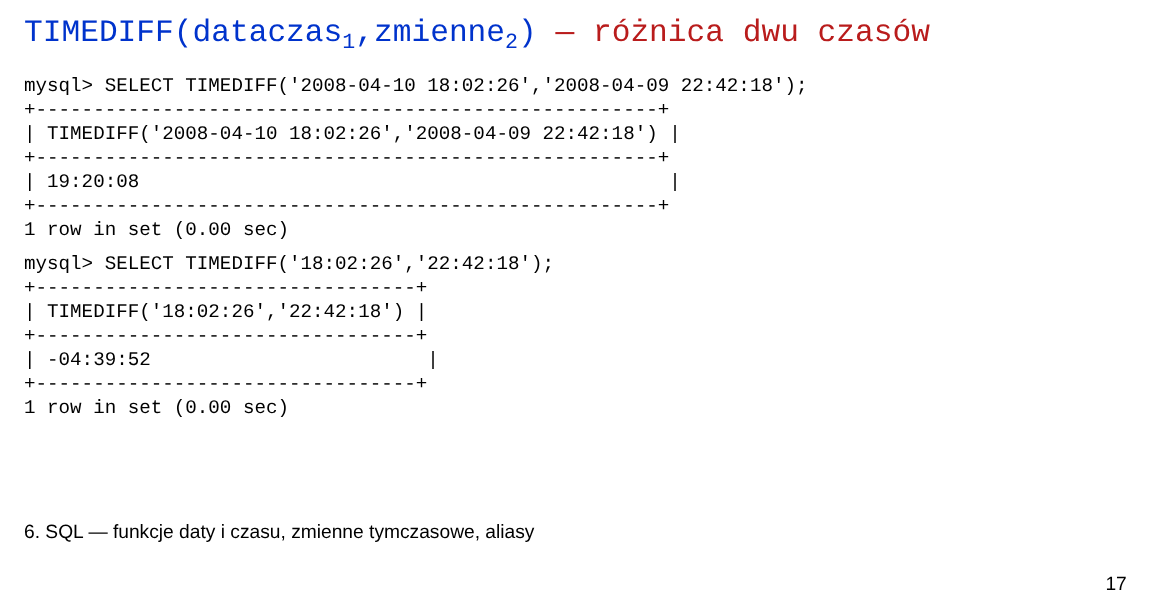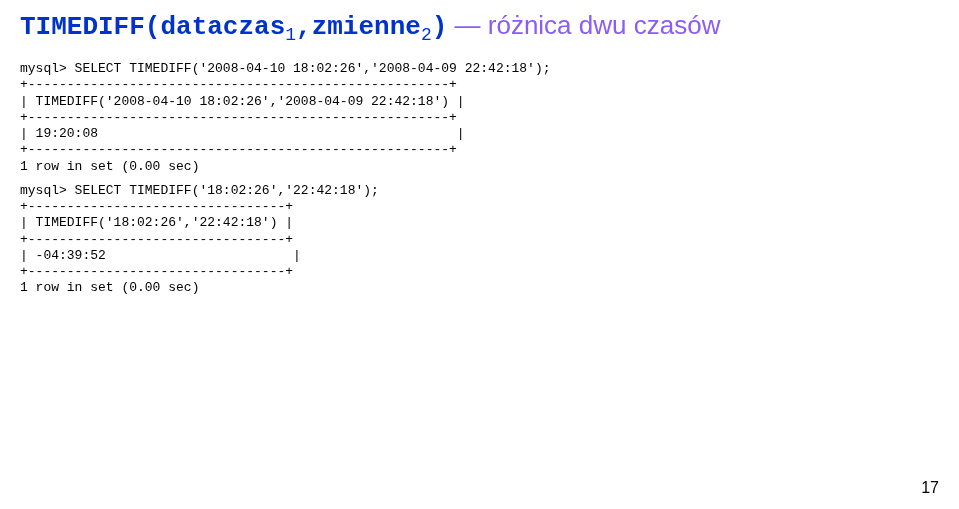--- a/index.html
+++ b/index.html
@@ -15,35 +15,35 @@
       padding: 10px 20px;
       position: relative;
     }
     .heading {
       font-size: 26px;
       margin-bottom: 16px;
     }
     .func-name {
       color: #0033cc;
       font-family: "Courier New", Courier, monospace;
-      font-weight: bold;
+      font-weight: normal;
     }
     .func-sub {
       color: #0033cc;
       font-family: "Courier New", Courier, monospace;
       font-size: 18px;
       vertical-align: sub;
     }
     .func-desc {
-      color: #8b5cf6;
-      font-family: Liberation Sans, sans-serif;
+      color: #b91c1c;
+      font-family: Liberation Mono, monospace;
     }
     .terminal {
       font-family: "Courier New", Courier, monospace;
-      font-size: 13px;
+      font-size: 16px;
       line-height: 1.25;
       color: #000;
       white-space: pre;
       margin-bottom: 8px;
     }
     .footer {
       position: absolute;
       bottom: 12px;
       left: 20px;
       right: 20px;
@@ -72,14 +72,15 @@
 
 <div class="terminal"><span>mysql&gt; SELECT TIMEDIFF('18:02:26','22:42:18');</span>
 <span>+---------------------------------+</span>
 <span>| TIMEDIFF('18:02:26','22:42:18') |</span>
 <span>+---------------------------------+</span>
 <span>| -04:39:52                        |</span>
 <span>+---------------------------------+</span>
 <span>1 row in set (0.00 sec)</span></div>
 
 <div class="footer">
+  <span>6. SQL — funkcje daty i czasu, zmienne tymczasowe, aliasy</span>
   <span class="footer-page">17</span>
 </div>
 
 </body></html>

